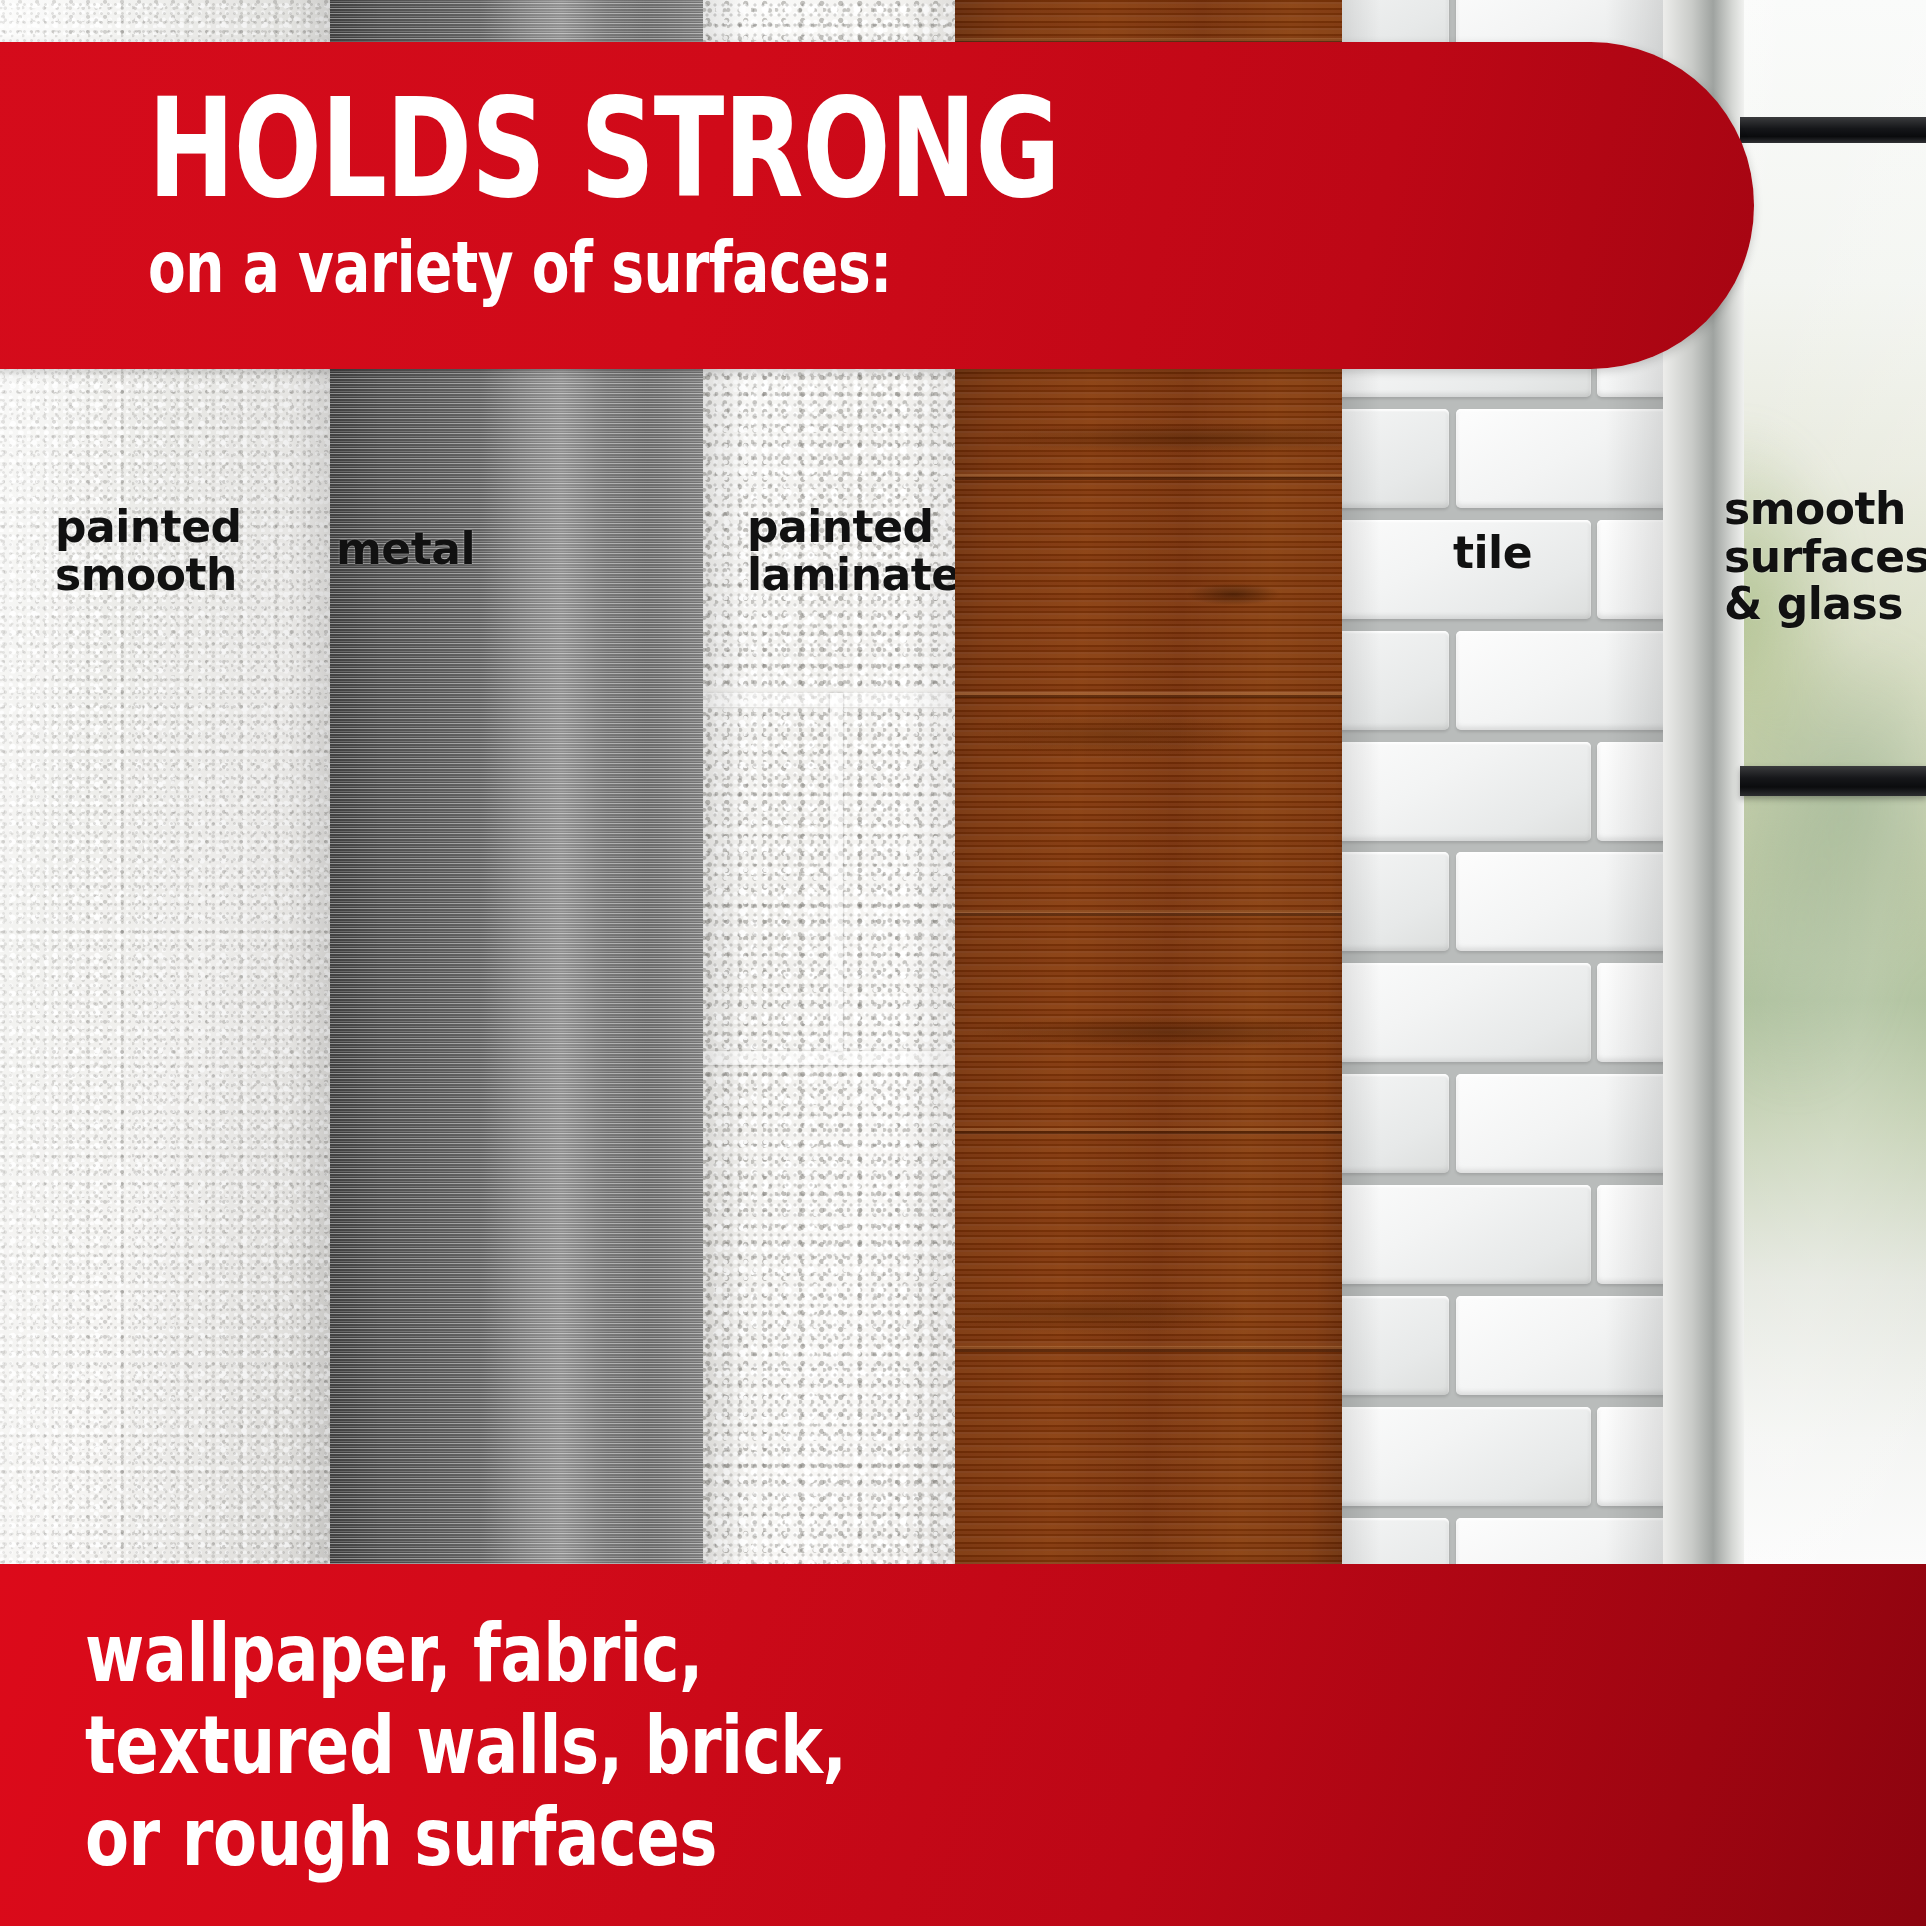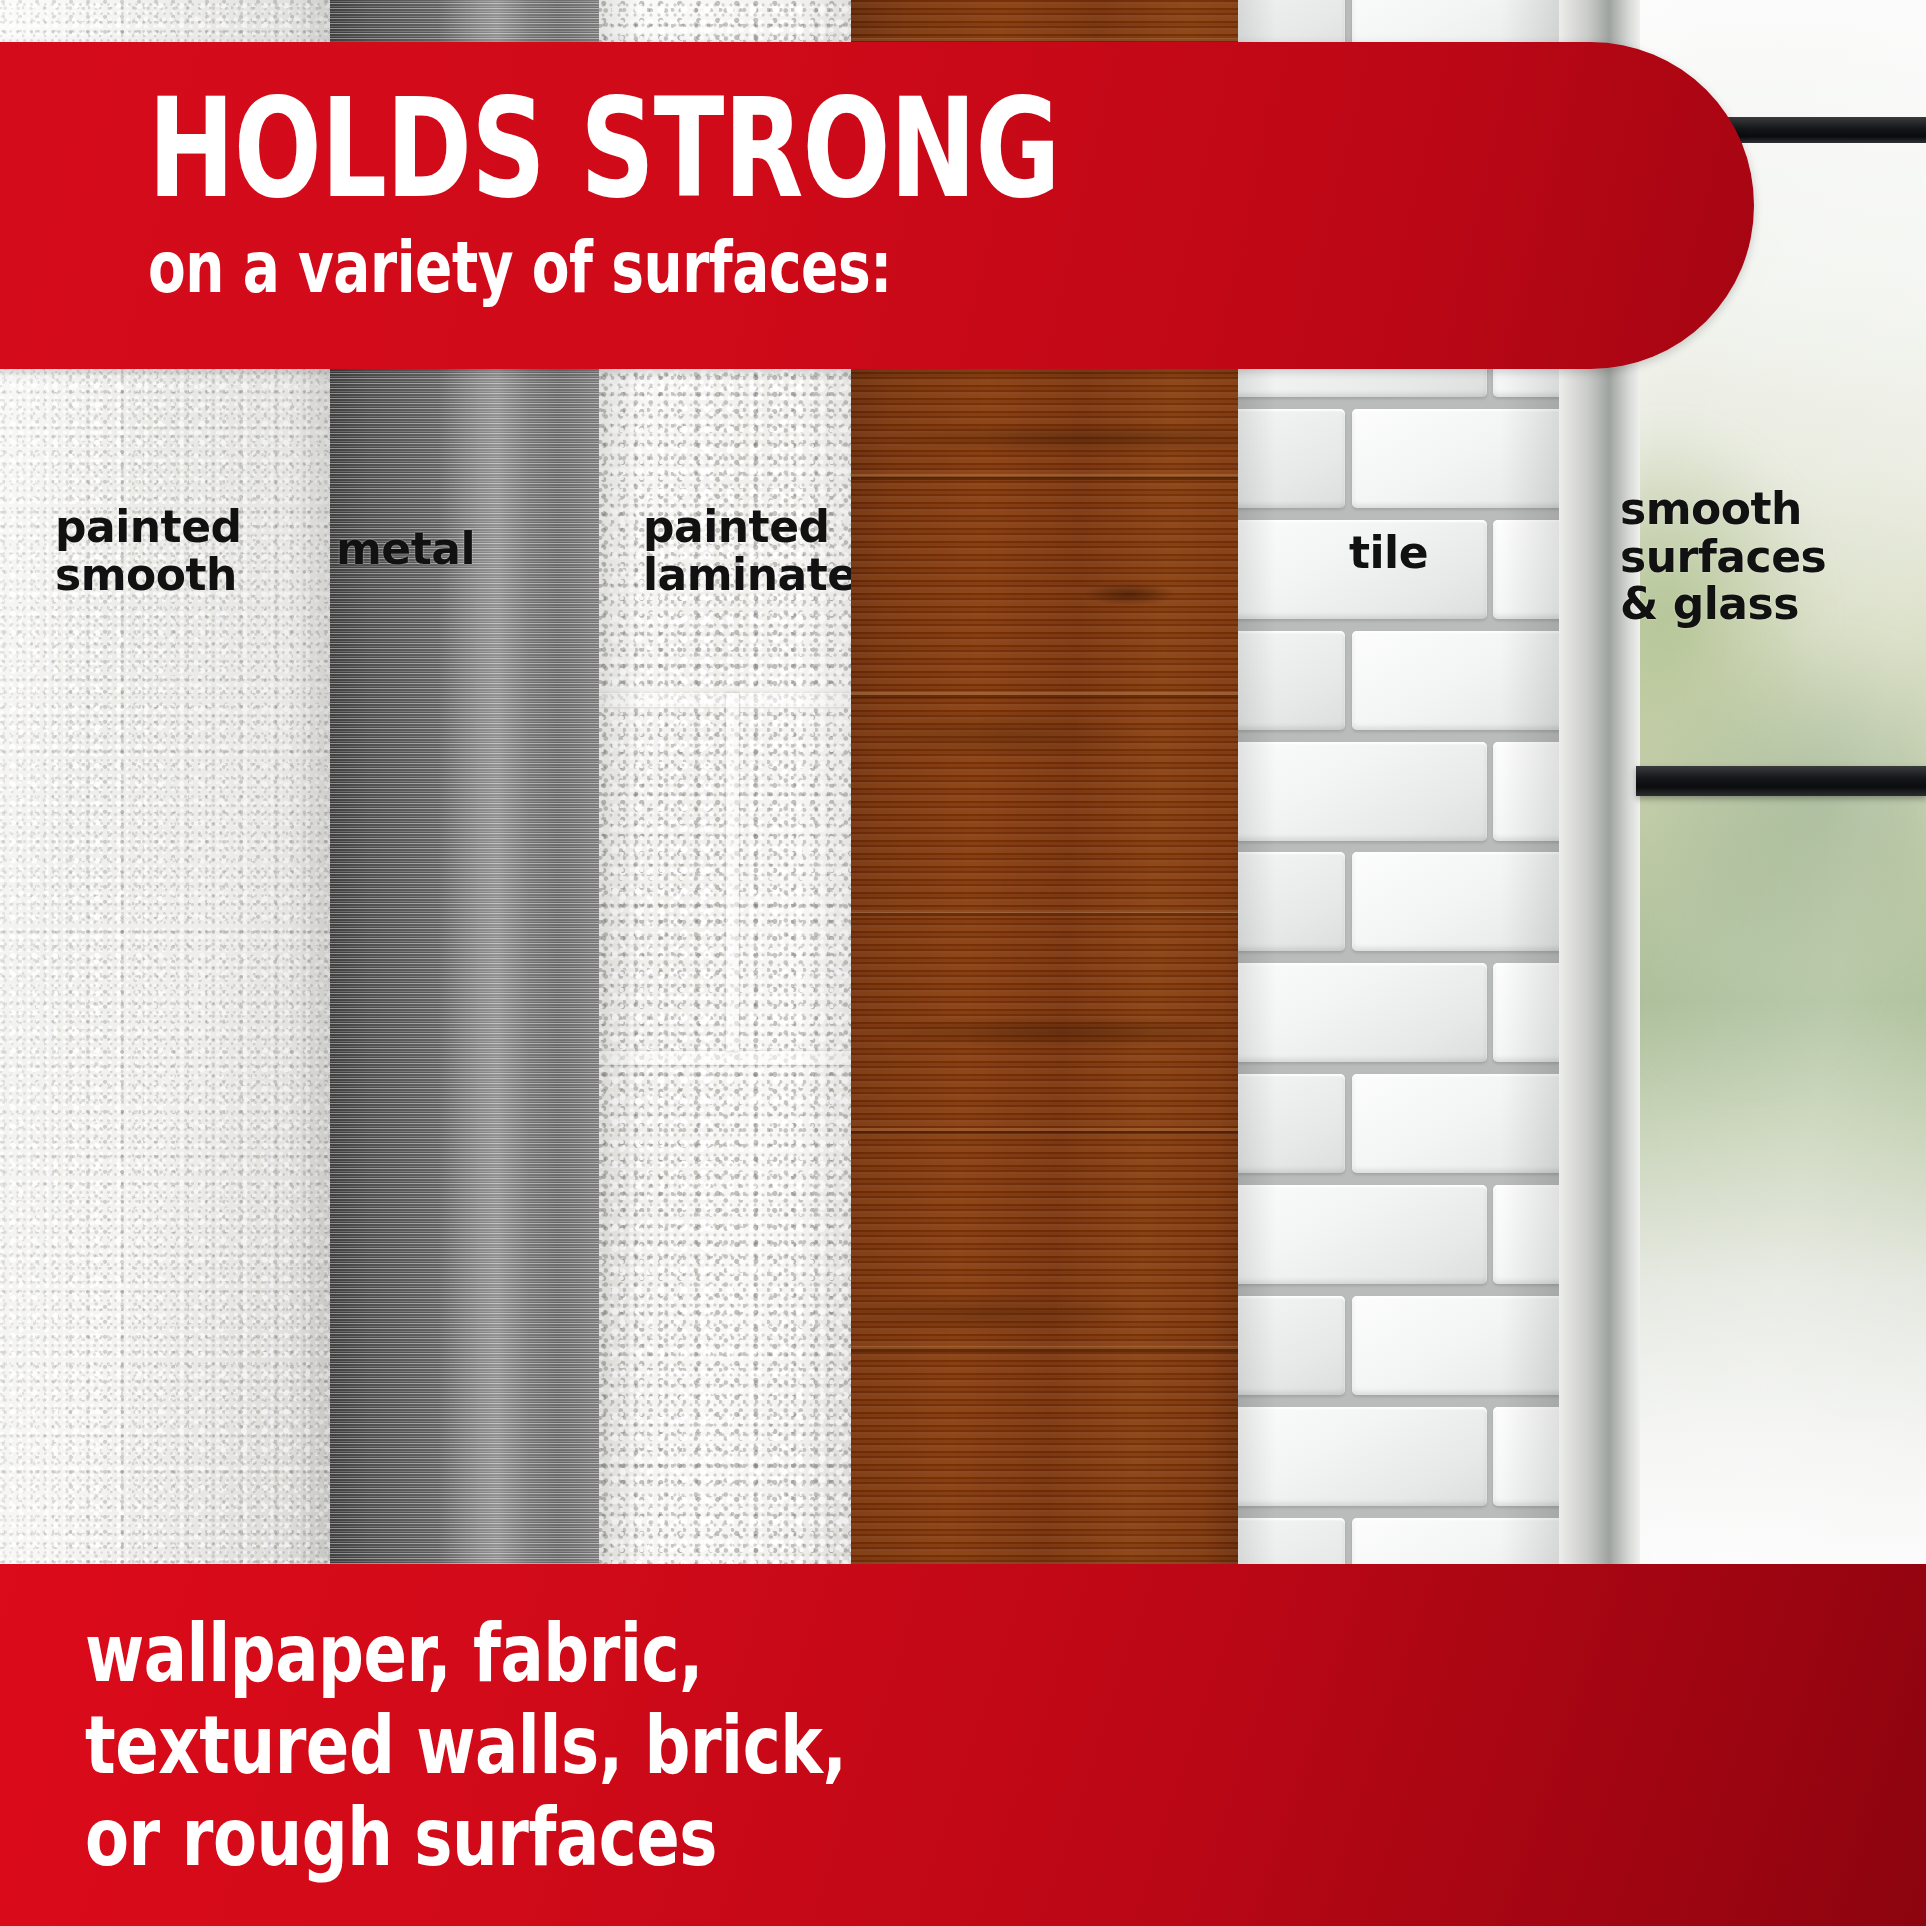--- a/index.html
+++ b/index.html
@@ -31,21 +31,21 @@
     background-size:17px 15px,21px 19px,13px 12px,25px 23px,11px 14px,100% 100%;
     opacity:.96;}
   .c-paint .tex2{position:absolute;inset:0;
     background-image:
       radial-gradient(circle at 50% 50%, rgba(90,88,85,.18) 0 1px, transparent 1.8px),
       radial-gradient(circle at 20% 80%, rgba(255,255,255,.8) 0 1.6px, transparent 2.6px);
     background-size:7px 9px,9px 7px;}
   .c-paint .shade{position:absolute;inset:0;background:linear-gradient(90deg,rgba(255,255,255,.35) 0%,rgba(0,0,0,0) 30%,rgba(0,0,0,.05) 88%,rgba(0,0,0,.14) 100%);}
 
   
-  .c-metal{width:269px;background:#8d8d8d;}
+  .c-metal{width:373px;background:#8d8d8d;}
   .c-metal .tex{position:absolute;inset:0;
     background-image:repeating-linear-gradient(0deg,
       rgba(255,255,255,.40) 0px, rgba(255,255,255,.40) 1px,
       rgba(0,0,0,.12) 1px, rgba(0,0,0,.12) 2px,
       rgba(255,255,255,.16) 2px, rgba(255,255,255,.16) 3px,
       rgba(0,0,0,.05) 3px, rgba(0,0,0,.05) 5px);}
   .c-metal .shade{position:absolute;inset:0;
     background:linear-gradient(90deg,#6f6f6f 0%,#8e8e8e 14%,#adadad 34%,#c9c9c9 55%,#b6b6b6 74%,#d9d9d9 92%,#efefef 100%);
     mix-blend-mode:multiply;opacity:.92;}
   .c-metal .gloss{position:absolute;inset:0;background:linear-gradient(90deg,rgba(255,255,255,0) 40%,rgba(255,255,255,.28) 62%,rgba(255,255,255,0) 85%);}

